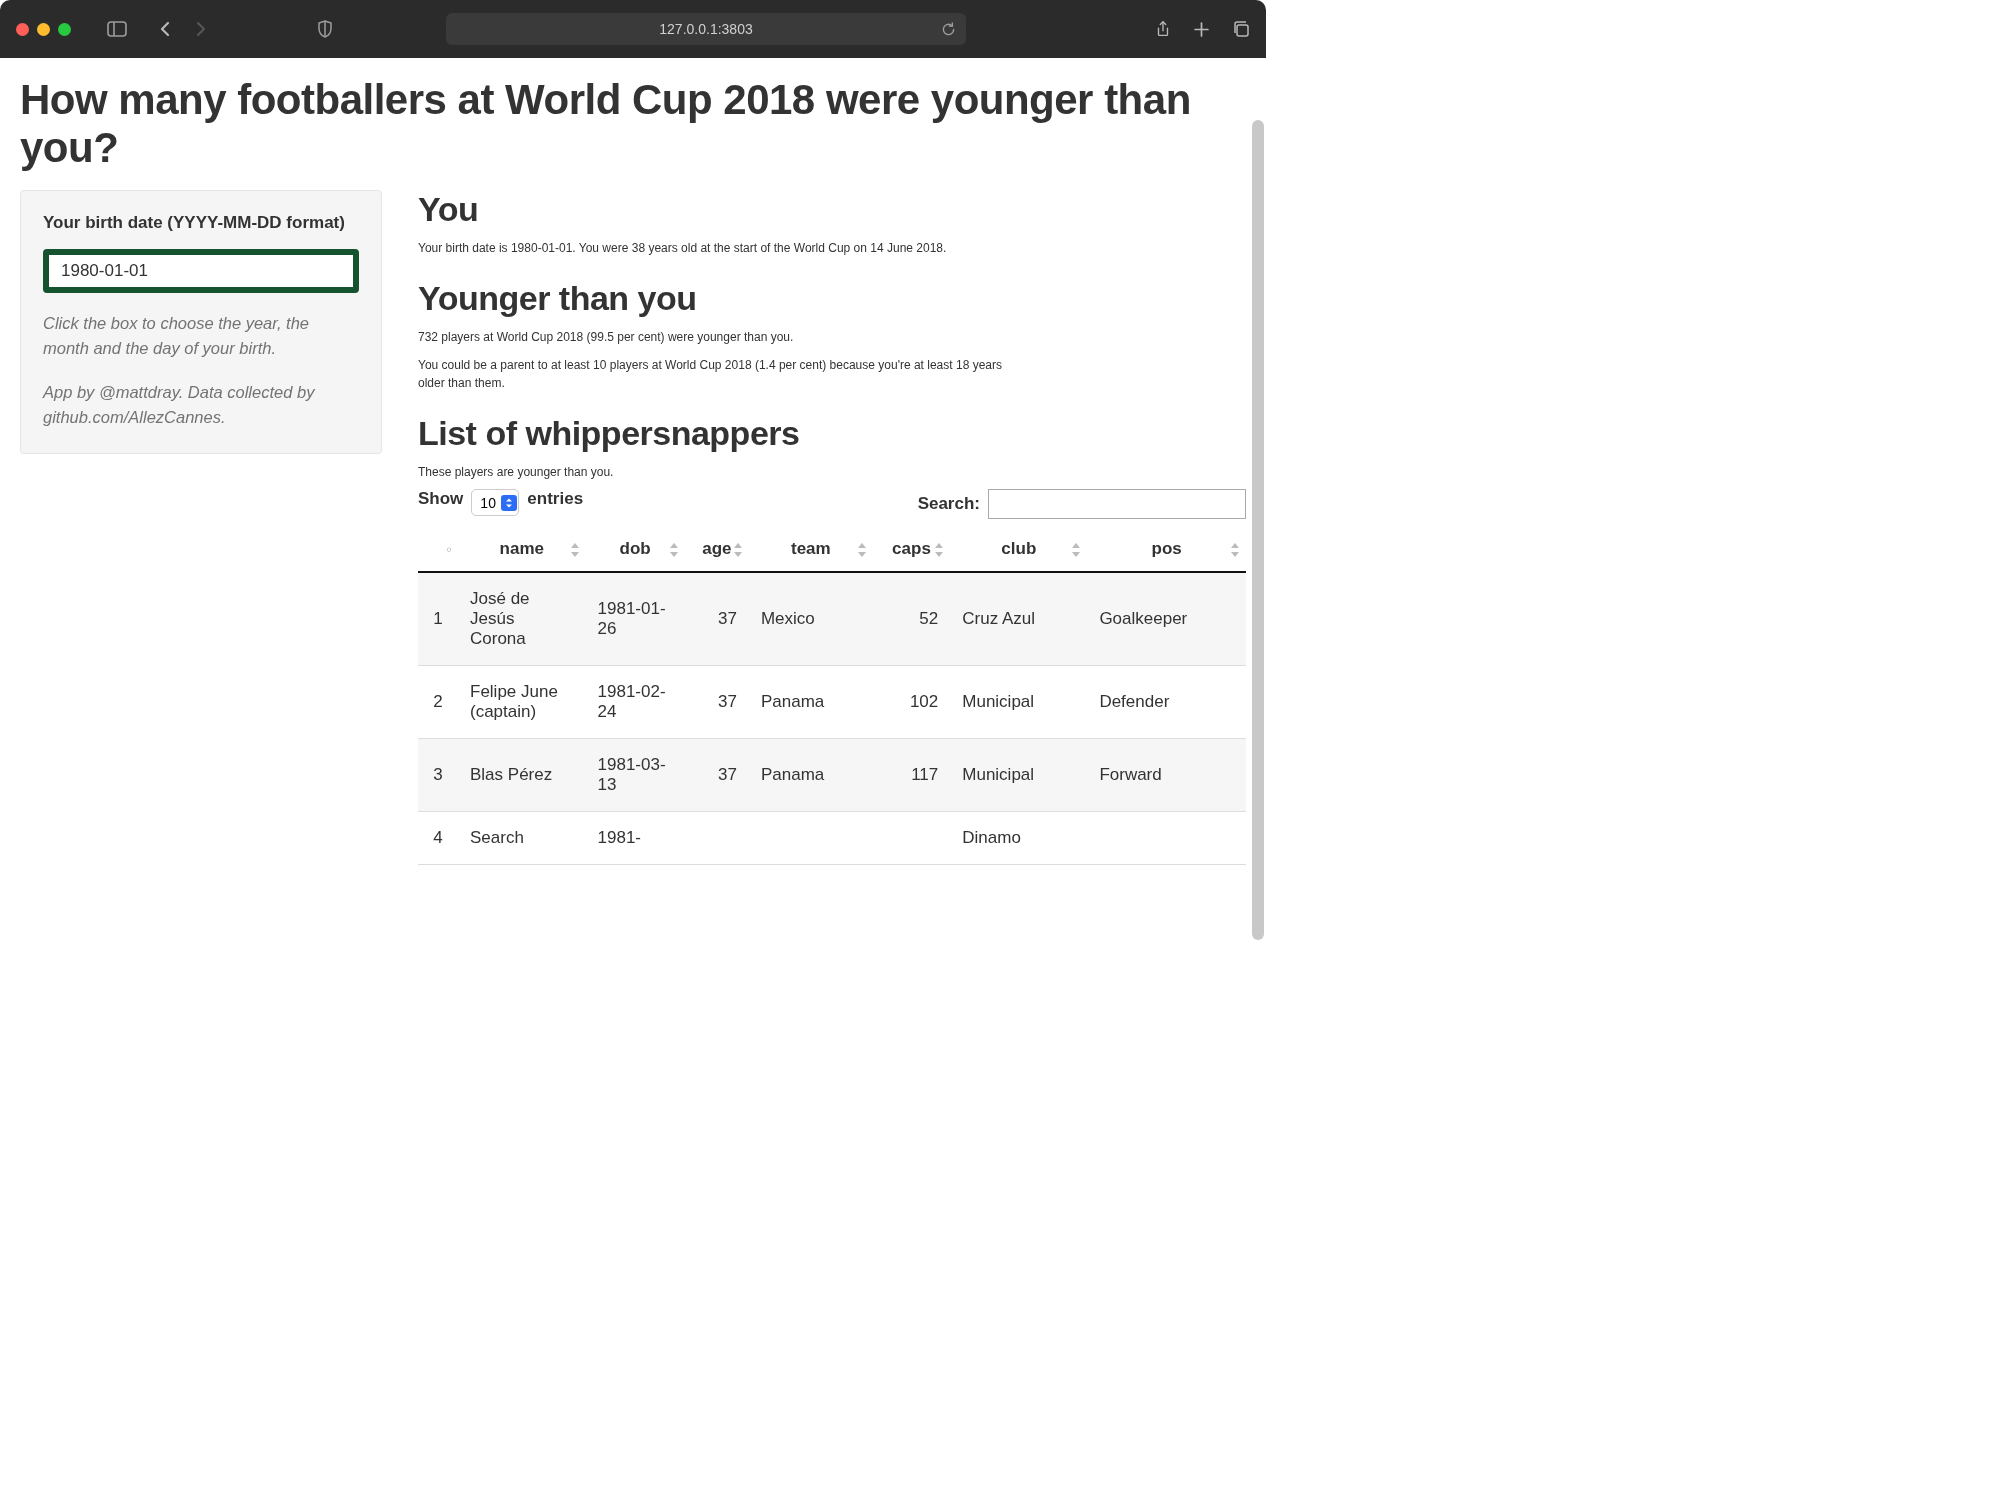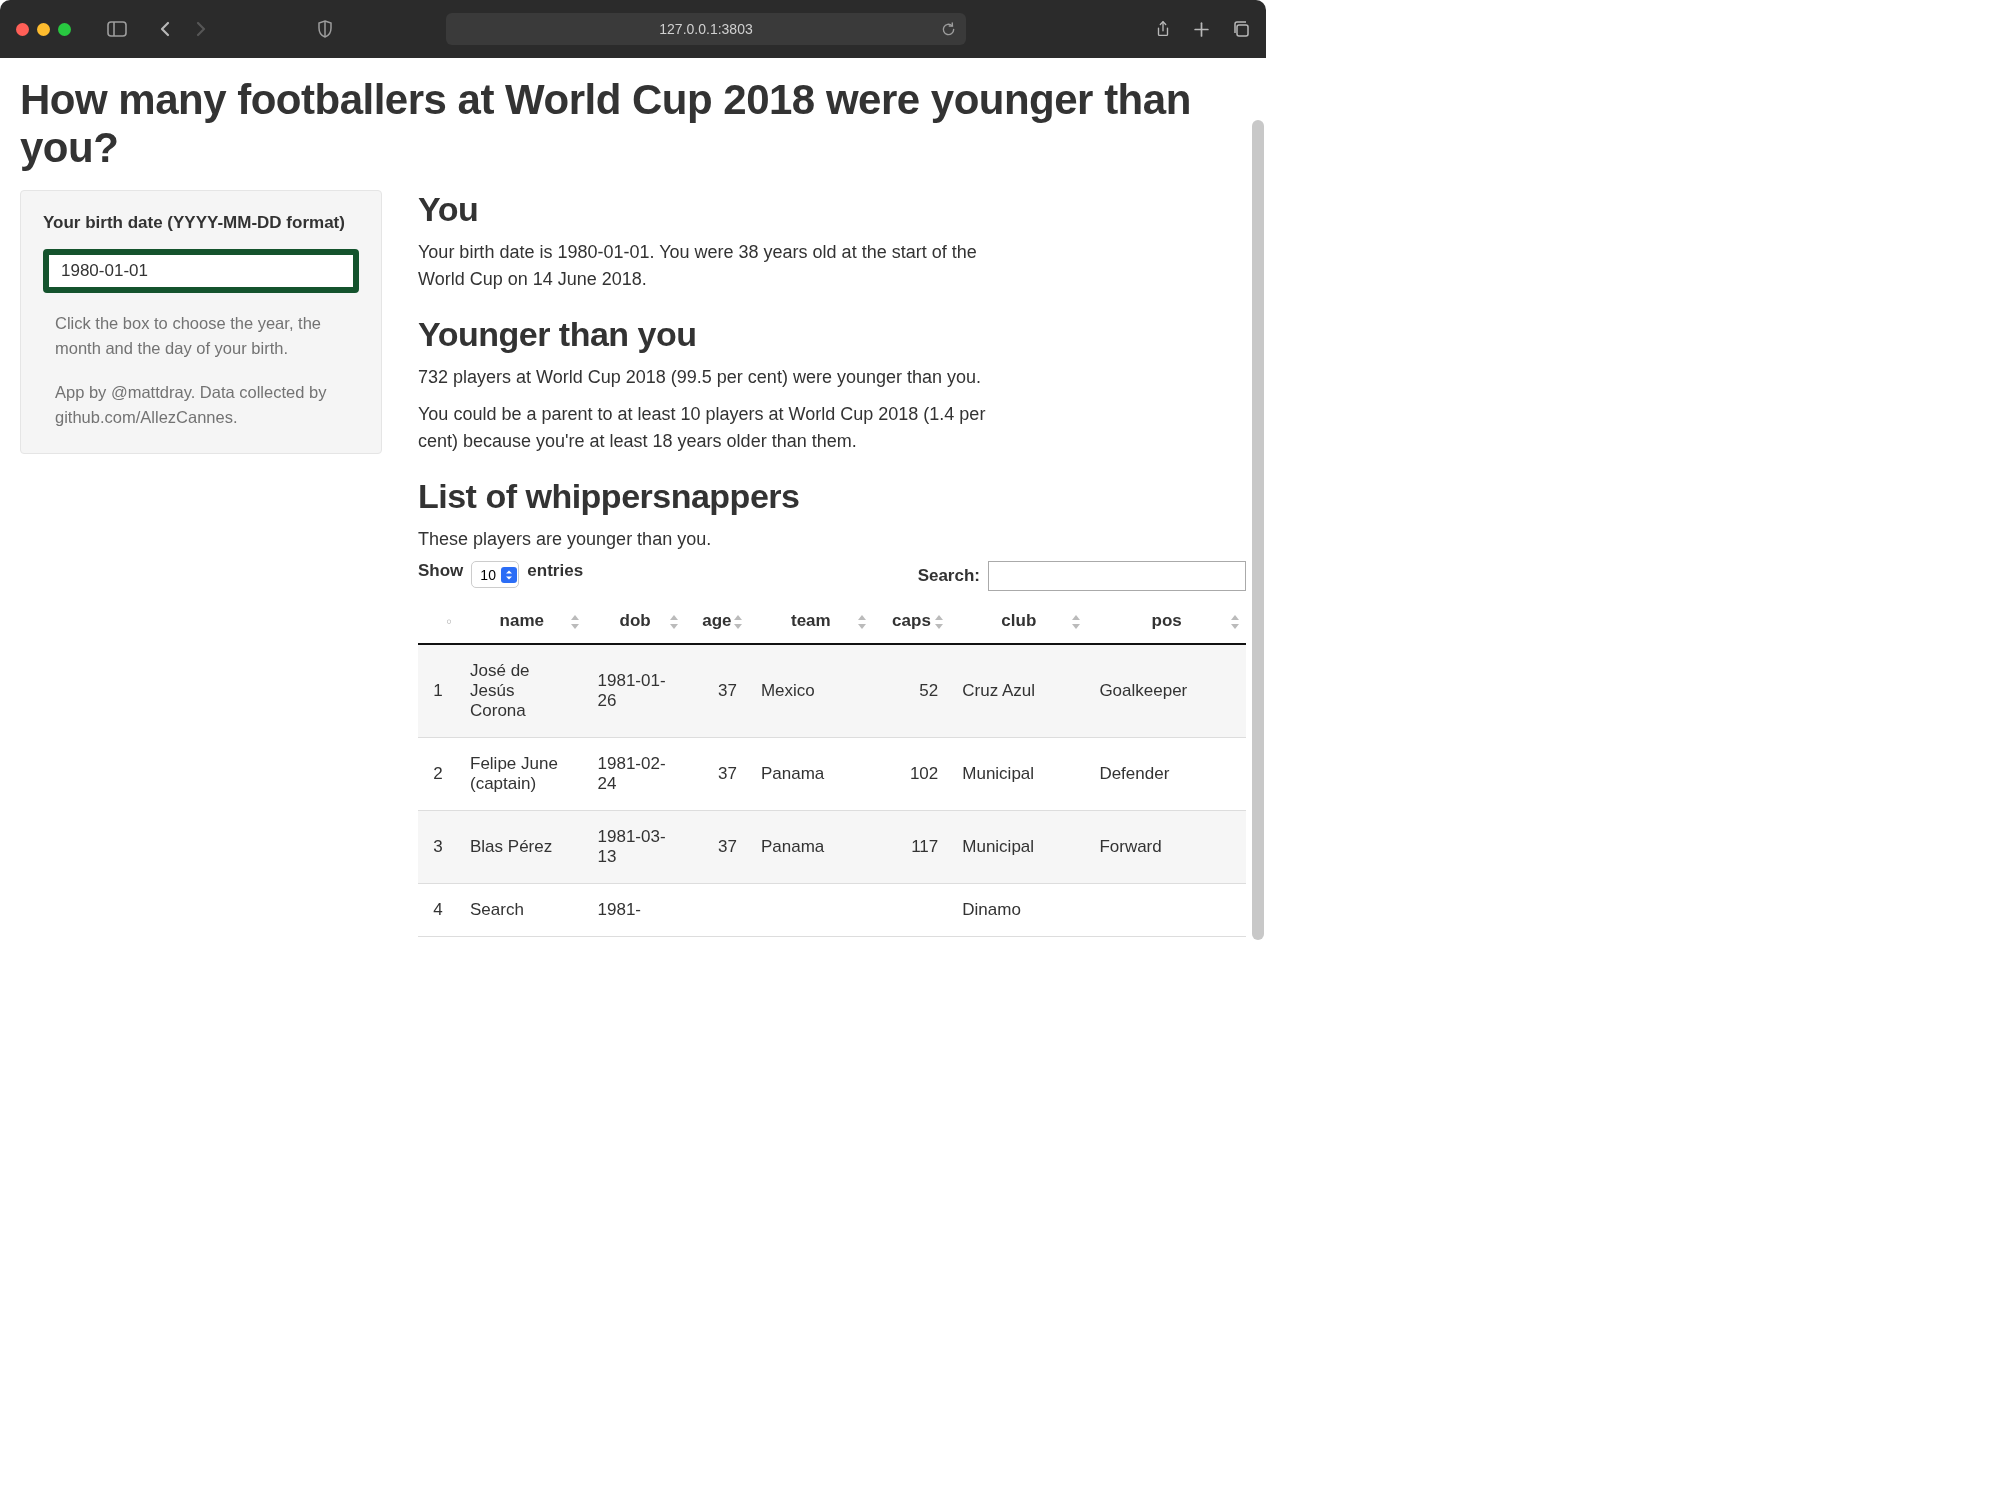--- a/index.html
+++ b/index.html
@@ -20,26 +20,26 @@
   .right-icons{display:flex; gap:22px; margin-left:auto;}
   .shield{margin-left:auto; margin-right:12px;}
 
   
   .page { padding:12px 20px 0 20px; color:#333; position:relative; height:calc(100% - 58px); overflow:hidden;}
   h1.page-title { font-weight:600; font-size:42px; margin:6px 0 18px 0; letter-spacing:-0.5px; color:#333; }
   .layout { display:flex; align-items:flex-start; gap:36px; }
   .sidebar { width:362px; background:#f5f5f5; border:1px solid #e5e5e5; border-radius:4px; padding:20px 22px 22px 22px; }
   .sidebar-label { font-weight:700; font-size:17px; color:#333; line-height:1.4; }
   .date-input { width:100%; margin-top:14px; height:44px; border:6px solid #14532d; border-radius:4px; background:#fff; padding:0 12px; font-size:17px; color:#333; }
-  .sidebar p { color:#737373; font-size:16.5px; line-height:1.55; margin:18px 0 0 12px; }
+  .sidebar p { color:#737373; font-size:16.5px; line-height:1.55; margin:18px 0 0 0;font-style:italic; }
 
   .main { flex:1; }
   h2.section { font-weight:600; font-size:34px; margin:0 0 10px 0; color:#333; letter-spacing:-0.5px;}
   h2.section.mt { margin-top:22px; }
-  .body-text { font-size:18px; line-height:1.5; color:#333; margin:0 0 6px 0; max-width:590px;}
+  .body-text { font-size:12px; line-height:1.5; color:#333; margin:0 0 6px 0; max-width:590px;}
 
   
   .tbl-controls { display:flex; align-items:flex-start; gap:8px; margin-top:8px; font-weight:700; font-size:17px;}
   .select-wrap{ position:relative; display:inline-flex; align-items:center;}
   select.len { appearance:none; border:1px solid #ccc; border-radius:5px; background:#fff; font-size:14px; padding:2px 22px 2px 8px; height:27px;}
   .select-caret{ position:absolute; right:2px; width:16px; height:16px; background:#2b6df6; border-radius:3px; display:flex; align-items:center; justify-content:center;}
   .select-caret svg{width:10px;height:10px;}
   .search-group{ margin-left:auto; display:flex; align-items:center; gap:8px; font-weight:700;}
   .search-input{ width:258px; height:30px; border:1px solid #aaa; background:#fff; padding:0 6px; font-size:15px;}
 

